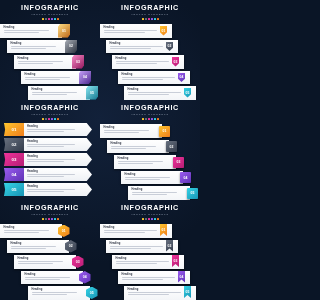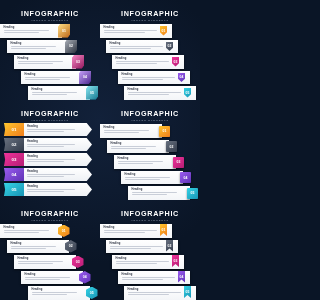--- a/index.html
+++ b/index.html
@@ -18,21 +18,21 @@
       radial-gradient(circle at 50% 40%,#12213a 0%,#0a1526 70%);
   }
   .panel{
     position:relative;
     width:100px;height:100px;
     box-sizing:border-box;
     overflow:hidden;
   }
   
   .phead{
-    position:absolute;left:0;right:0;top:10px;
+    position:absolute;left:0;right:0;top:4px;
     text-align:center;
   }
   .ptitle{
     font-size:7.2px;
     letter-spacing:.7px;
     font-weight:bold;
     color:#ffffff;
     line-height:8px;
   }
   .psub{

